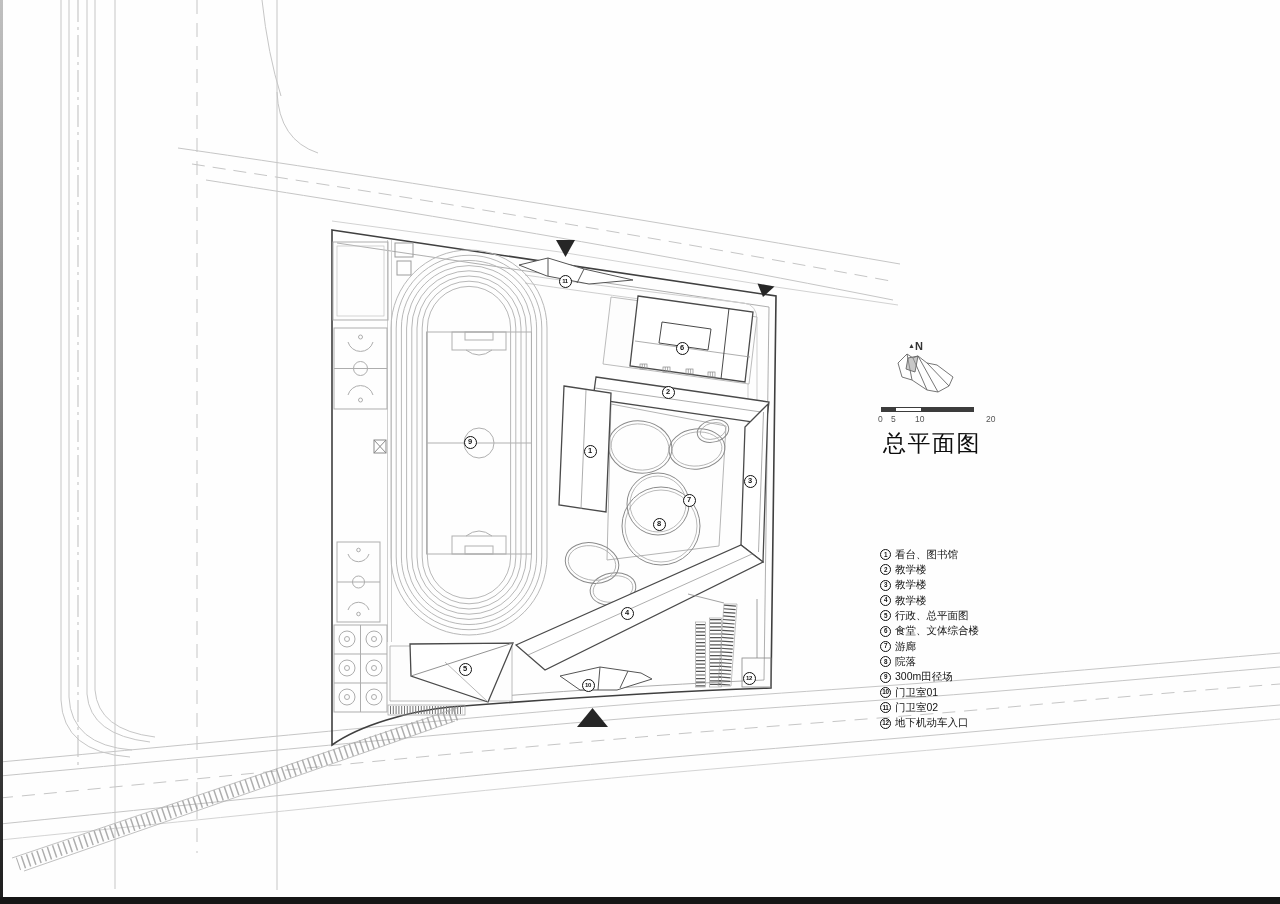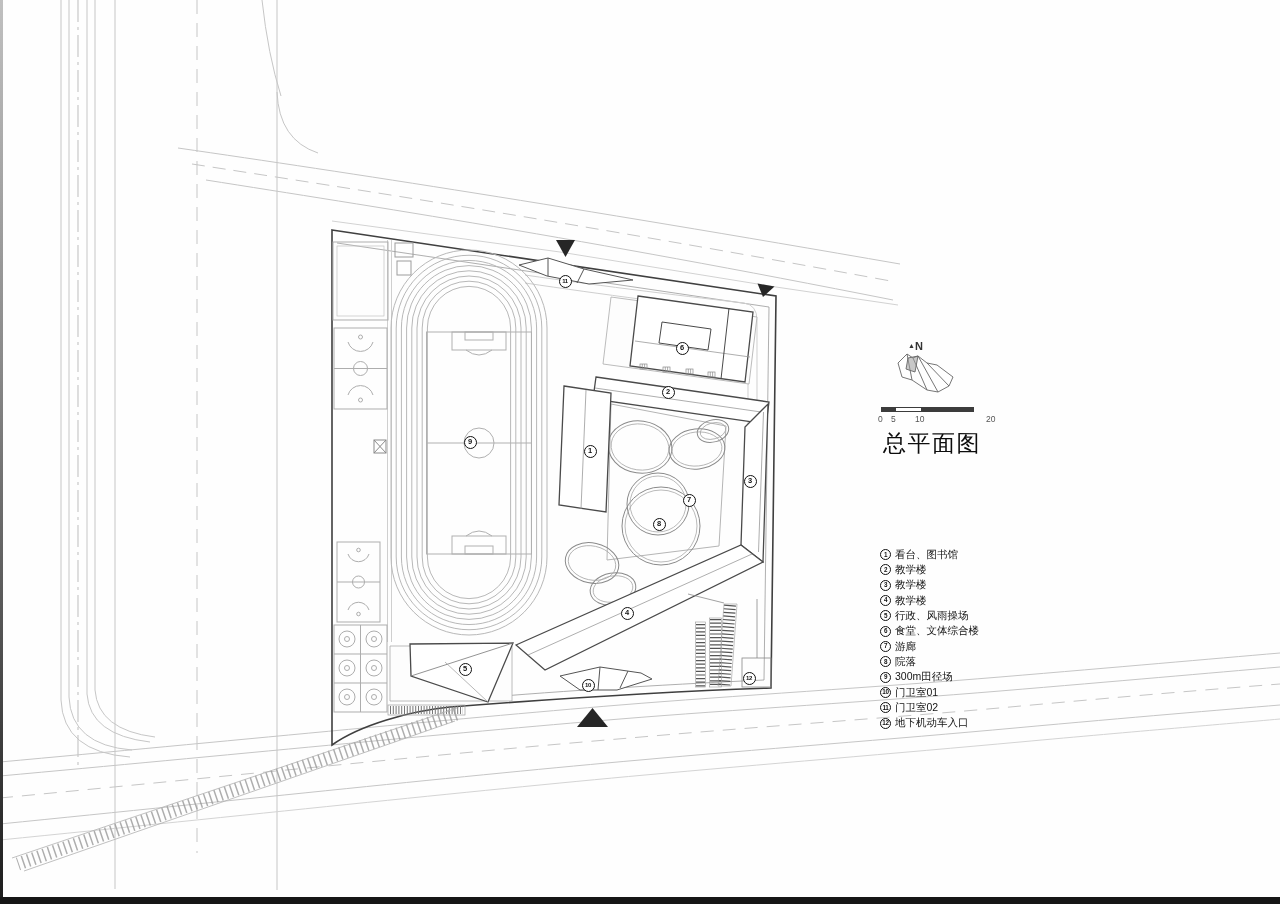--- a/index.html
+++ b/index.html
@@ -303,21 +303,21 @@
   <div class="lrow">
         <span class="lnum">3</span>
         <span class="ltxt">教学楼</span>
       </div>
   <div class="lrow">
         <span class="lnum">4</span>
         <span class="ltxt">教学楼</span>
       </div>
   <div class="lrow">
         <span class="lnum">5</span>
-        <span class="ltxt">行政、风雨操场</span>
+        <span class="ltxt">行政、总平面图</span>
       </div>
   <div class="lrow">
         <span class="lnum">6</span>
         <span class="ltxt">食堂、文体综合楼</span>
       </div>
   <div class="lrow">
         <span class="lnum">7</span>
         <span class="ltxt">游廊</span>
       </div>
   <div class="lrow">

